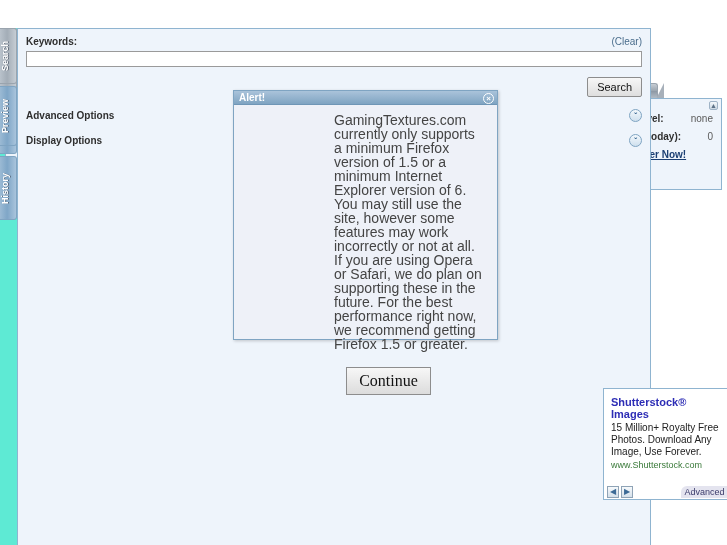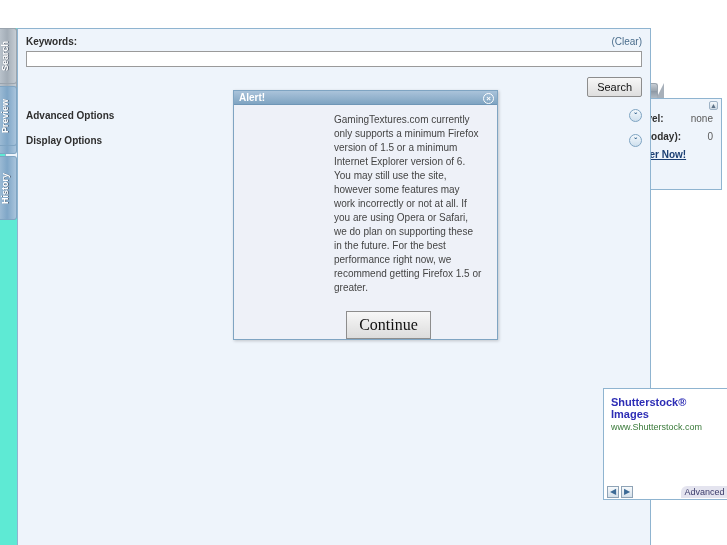--- a/index.html
+++ b/index.html
@@ -248,21 +248,21 @@
     position: absolute; right: 3px; top: 2px;
     width: 11px; height: 11px; border-radius: 50%;
     border: 1px solid #ffffff; color: #ffffff;
     font-size: 8px; line-height: 9px; text-align: center; cursor: pointer;
   }
   #alert-inner { padding: 8px 14px 0 100px; }
   #alert-head {
     color: #cc0000; font-size: 10px; font-weight: bold; line-height: 13px;
     margin-bottom: 12px;
   }
-  #alert-text { color: #444; font-size: 10px; line-height: 14px; }
+  #alert-text { color: #444; font-size: 14px; line-height: 14px; }
   #continue-wrap { text-align: center; margin-top: 16px; padding-right: 40px; }
   #continue-btn {
     padding: 4px 12px; font-size: 16px;
     background: linear-gradient(to bottom,#f7f7f7,#dcdcdc);
     border: 1px solid #8d8d8d; cursor: pointer;
     font-family: Liberation Serif, serif; color:#111;
   }
 </style>
 </head>
 <body>
@@ -697,20 +697,21 @@
       </div>
       <div class="opt-row">
         <span>Display Options</span>
         <span class="chev">ˇ</span>
       </div>
     </div>
   </div>
 
   <div id="adpanel">
     <div id="ad-title">Shutterstock® Images</div>
+    <div id="ad-body">15 Million+ Royalty Free Photos. Download Any Image, Use Forever.</div>
     <div id="ad-url">www.Shutterstock.com</div>
     <div id="ad-footer">
       <div class="ad-nav">
         <span class="ad-arrow">◀</span>
         <span class="ad-arrow">▶</span>
       </div>
       <span id="adchoices">Advanced ▷</span>
     </div>
   </div>
 

